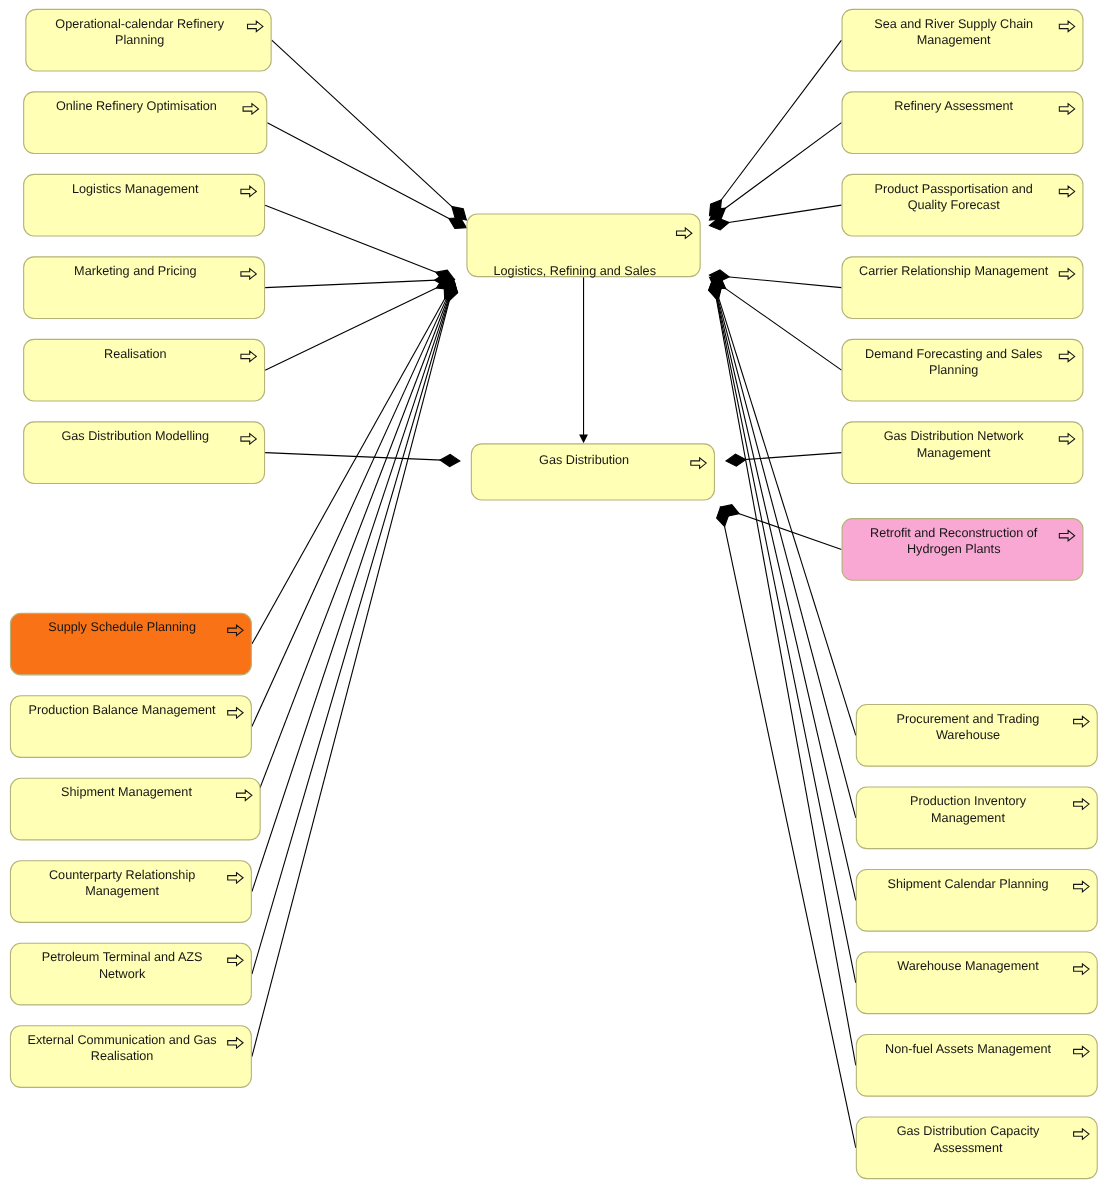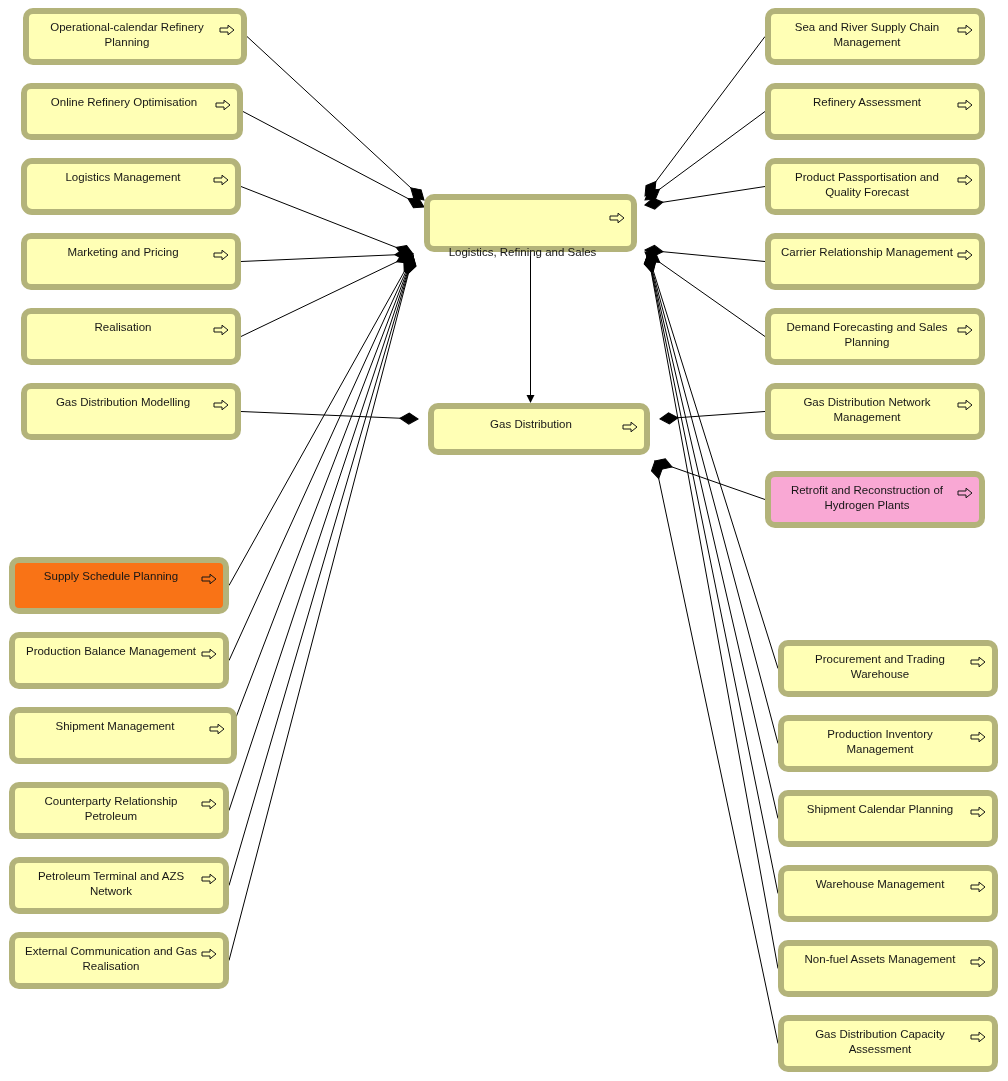--- a/index.html
+++ b/index.html
@@ -5,21 +5,21 @@
   html,body{margin:0;padding:0;background:#ffffff;}
   body{width:1008px;height:1081px;overflow:hidden;
        font-family:"Liberation Sans","DejaVu Sans",sans-serif;}
   #canvas{position:relative;width:1008px;height:1081px;background:#ffffff;}
   #edges{position:absolute;left:0;top:0;width:1008px;height:1081px;pointer-events:none;}
 
   .node{
     position:absolute;
     box-sizing:border-box;
     background:#ffffb5;
-    border:6px solid #0f172a;
+    border:1px solid #0f172a;
     border-radius:10px;
     color:#111111;
   }
   .node .nlabel{
     position:absolute;
     left:10px; right:26px; top:6px;
     text-align:center;
     font-size:11.5px;
     line-height:15px;
     color:#161616;
@@ -161,21 +161,21 @@
       <span class="nicon"><svg viewBox="0 0 16 12" width="16" height="12">
           <path d="M1 4 L9 4 L9 1.2 L15 6 L9 10.8 L9 8 L1 8 Z" fill="none" stroke="#161616" stroke-width="1" stroke-linejoin="miter"></path>
         </svg></span>
     </div>
     <div class="node" style="left: 21px; top: 83px; width: 222px; height: 57px; background: rgb(255, 255, 181); border-color: rgb(179, 179, 122);">
       <div class="nlabel" style="color: rgb(22, 22, 22);">Online Refinery Optimisation</div>
       <span class="nicon"><svg viewBox="0 0 16 12" width="16" height="12">
           <path d="M1 4 L9 4 L9 1.2 L15 6 L9 10.8 L9 8 L1 8 Z" fill="none" stroke="#161616" stroke-width="1" stroke-linejoin="miter"></path>
         </svg></span>
     </div>
-    <div class="node" style="left: 21px; top: 158px; width: 220px; height: 57px; background: rgb(255, 255, 181); border-color: rgb(179, 179, 122); border-radius: 11px;">
+    <div class="node" style="left: 21px; top: 158px; width: 220px; height: 57px; background: rgb(255, 255, 181); border-color: rgb(179, 179, 122);">
       <div class="nlabel" style="color: rgb(22, 22, 22);">Logistics Management</div>
       <span class="nicon"><svg viewBox="0 0 16 12" width="16" height="12">
           <path d="M1 4 L9 4 L9 1.2 L15 6 L9 10.8 L9 8 L1 8 Z" fill="none" stroke="#161616" stroke-width="1" stroke-linejoin="miter"></path>
         </svg></span>
     </div>
     <div class="node" style="left: 21px; top: 233px; width: 220px; height: 57px; background: rgb(255, 255, 181); border-color: rgb(179, 179, 122);">
       <div class="nlabel" style="color: rgb(22, 22, 22);">Marketing and Pricing</div>
       <span class="nicon"><svg viewBox="0 0 16 12" width="16" height="12">
           <path d="M1 4 L9 4 L9 1.2 L15 6 L9 10.8 L9 8 L1 8 Z" fill="none" stroke="#161616" stroke-width="1" stroke-linejoin="miter"></path>
         </svg></span>
@@ -205,21 +205,21 @@
         </svg></span>
     </div>
     <div class="node" style="left: 9px; top: 707px; width: 228px; height: 57px; background: rgb(255, 255, 181); border-color: rgb(179, 179, 122);">
       <div class="nlabel" style="color: rgb(22, 22, 22);">Shipment Management</div>
       <span class="nicon"><svg viewBox="0 0 16 12" width="16" height="12">
           <path d="M1 4 L9 4 L9 1.2 L15 6 L9 10.8 L9 8 L1 8 Z" fill="none" stroke="#161616" stroke-width="1" stroke-linejoin="miter"></path>
         </svg></span>
     </div>
     <div class="node" style="left: 9px; top: 782px; width: 220px; height: 57px; background: rgb(255, 255, 181); border-color: rgb(179, 179, 122);">
       <div class="nlabel" style="color: rgb(22, 22, 22);">Counterparty Relationship
-Petroleum</div>
+Management</div>
       <span class="nicon"><svg viewBox="0 0 16 12" width="16" height="12">
           <path d="M1 4 L9 4 L9 1.2 L15 6 L9 10.8 L9 8 L1 8 Z" fill="none" stroke="#161616" stroke-width="1" stroke-linejoin="miter"></path>
         </svg></span>
     </div>
     <div class="node" style="left: 9px; top: 857px; width: 220px; height: 57px; background: rgb(255, 255, 181); border-color: rgb(179, 179, 122);">
       <div class="nlabel" style="color: rgb(22, 22, 22);">Petroleum Terminal and AZS
 Network</div>
       <span class="nicon"><svg viewBox="0 0 16 12" width="16" height="12">
           <path d="M1 4 L9 4 L9 1.2 L15 6 L9 10.8 L9 8 L1 8 Z" fill="none" stroke="#161616" stroke-width="1" stroke-linejoin="miter"></path>
         </svg></span>

